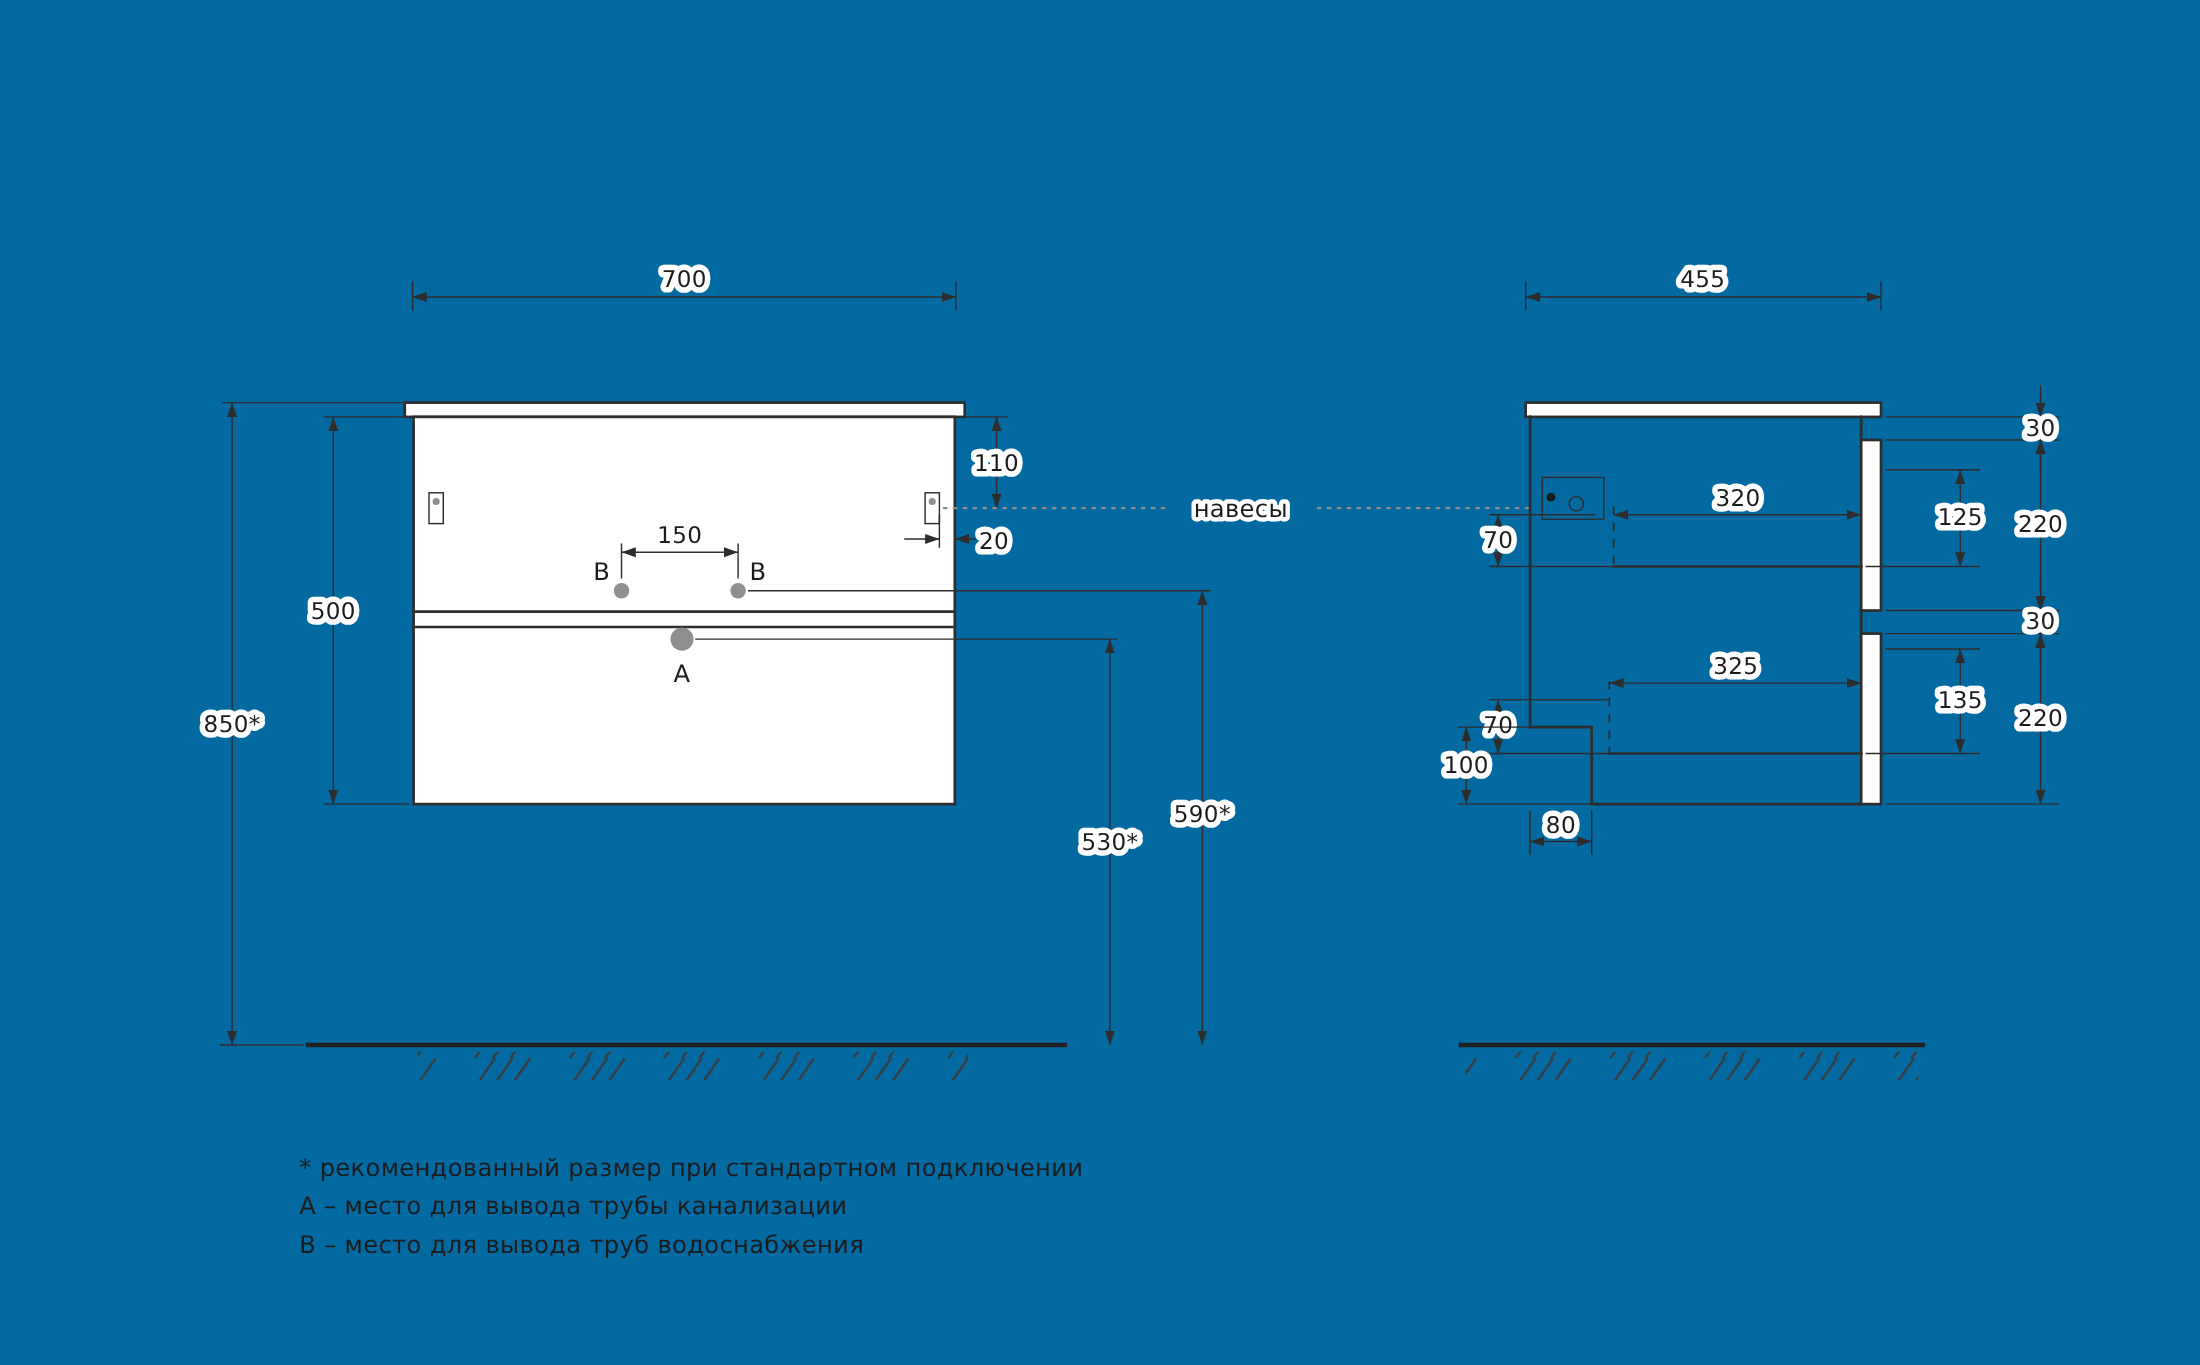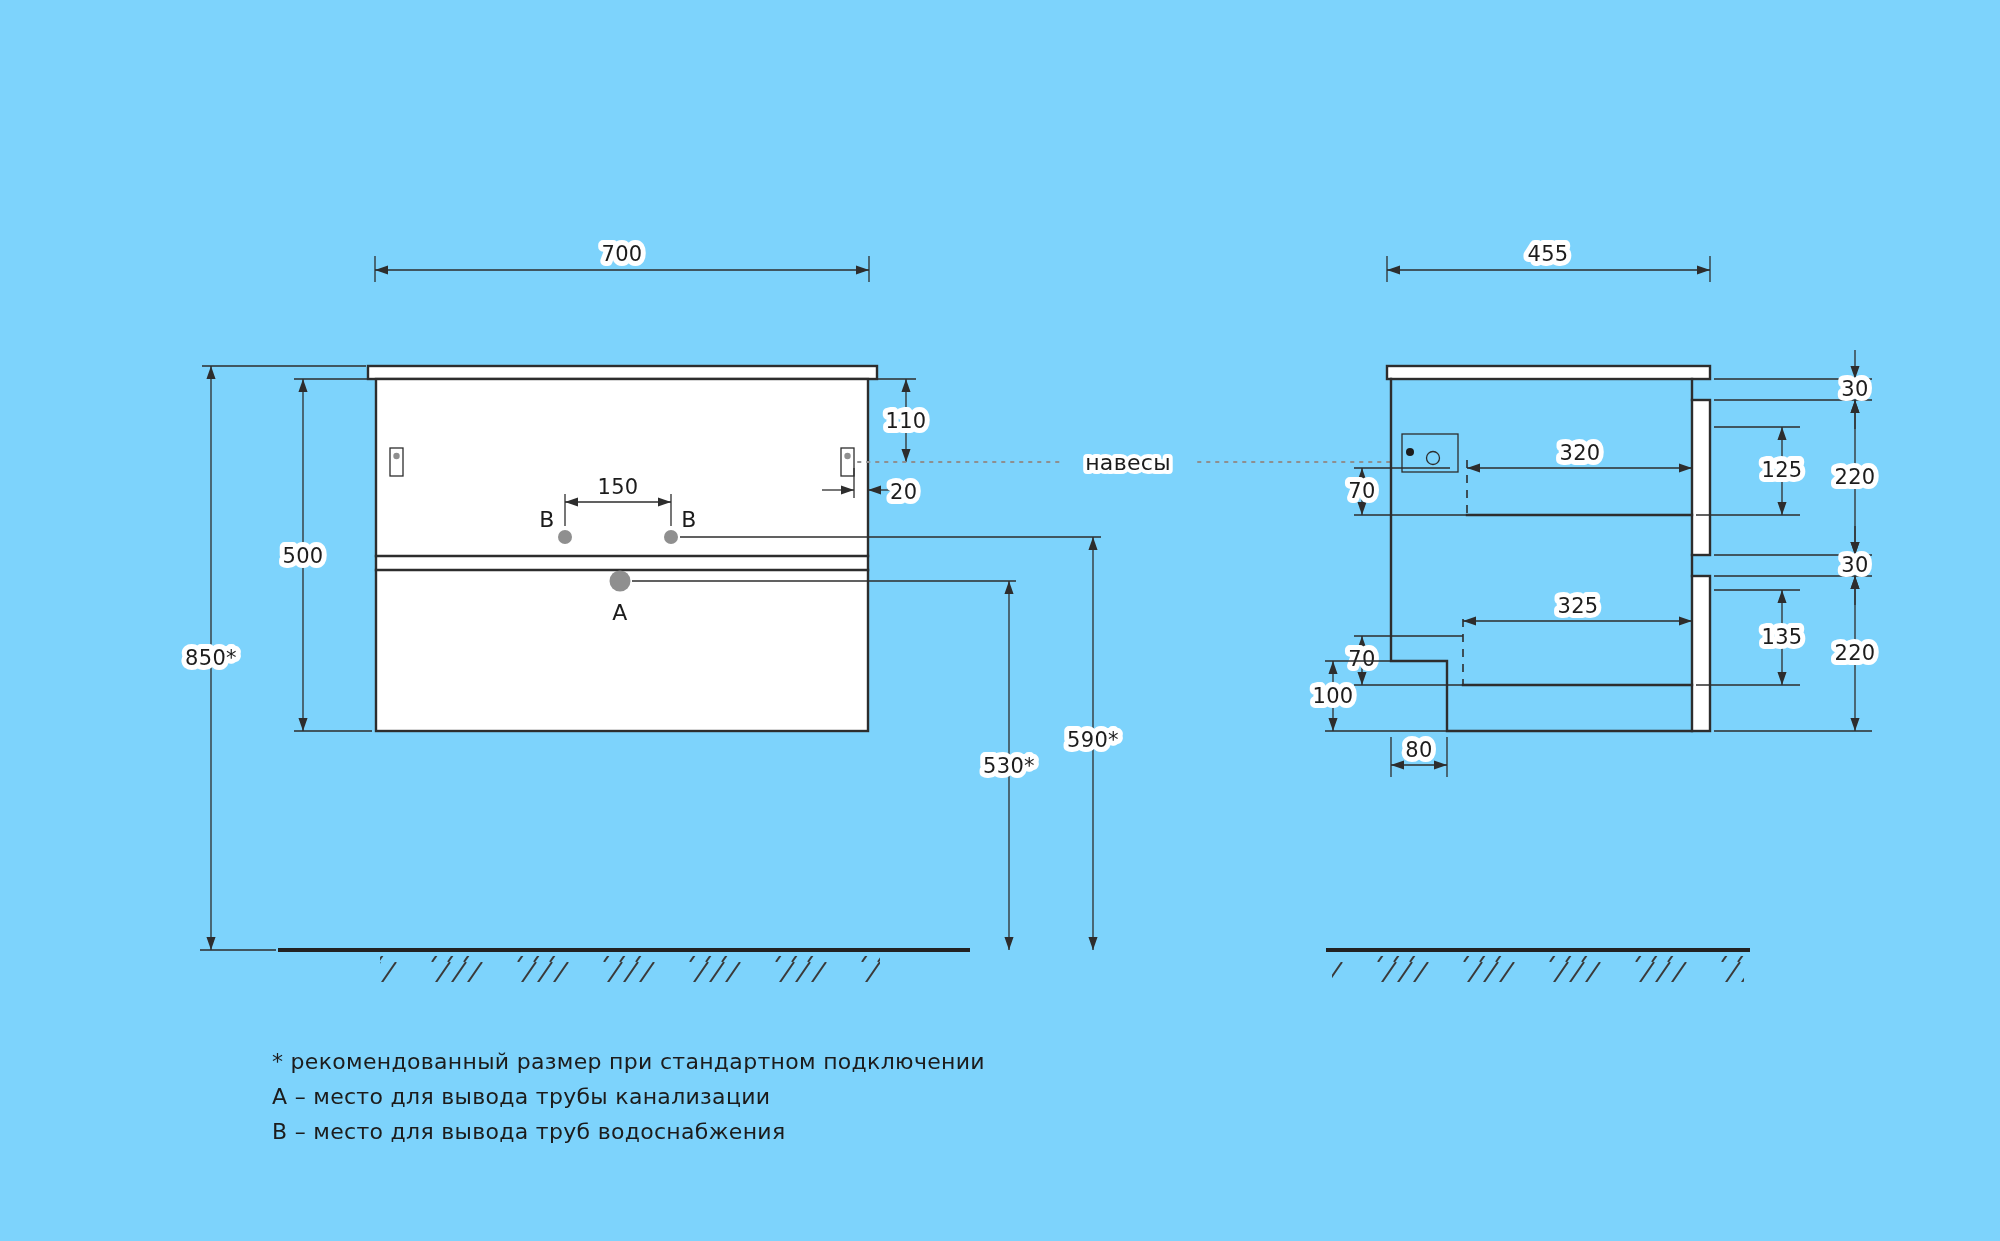--- a/index.html
+++ b/index.html
@@ -1,16 +1,16 @@
 <!DOCTYPE html>
 <html style="--line: #2d2d2d; --dim: #2d2d2d; --muted: #8f8f8f;"><head>
 <meta charset="utf-8">
 <style>
   html,body{margin:0;padding:0;background:#ffffff;}
-  #stage{position:relative;width:2000px;height:1241px;background:#7dd3fc;overflow:hidden;}
+  #stage{position:relative;width:2000px;height:1241px;background:#0369a1;overflow:hidden;}
   svg{display:block;}
   svg text{font-family:"DejaVu Sans","Liberation Sans",sans-serif;fill:#1c1c1c;letter-spacing:.3px;}
   .dim{font-size:21px;text-anchor:middle;paint-order:stroke;stroke:#ffffff;stroke-width:10px;stroke-linejoin:round;}
   .start{text-anchor:start;}
   .lbl{font-size:22px;text-anchor:middle;paint-order:stroke;stroke:#ffffff;stroke-width:8px;stroke-linejoin:round;}
   .note{font-size:22px;text-anchor:start;}
   .s  {stroke:var(--line,#2d2d2d);stroke-width:2.4;fill:none;stroke-linecap:square;}
   .sf {stroke:var(--line,#2d2d2d);stroke-width:2.4;fill:#ffffff;}
   .d  {stroke:var(--dim,#2d2d2d);stroke-width:1.3;fill:none;}
   .dsh{stroke:var(--line,#2d2d2d);stroke-width:1.6;stroke-dasharray:8 7;fill:none;}

